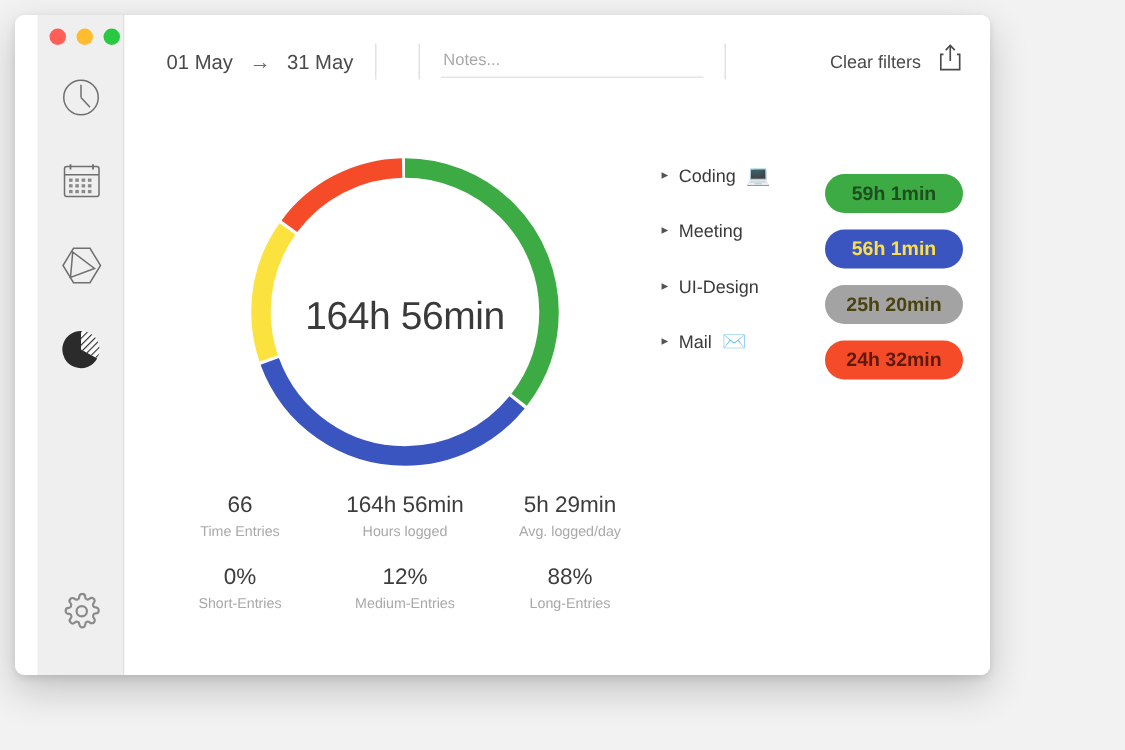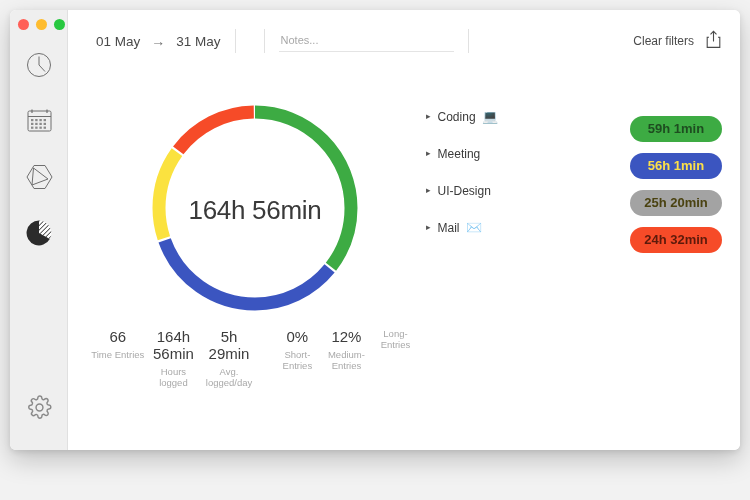--- a/index.html
+++ b/index.html
@@ -11,26 +11,27 @@
   }
   #stage {
     position: relative;
     width: 750px; height: 500px;
     background: #f2f2f2;
   }
   
   #window {
     position: absolute;
     left: 10px; top: 10px;
-    width: 730px; height: 440px;
+    width: 650px; height: 440px;
     background: #ffffff;
     border-radius: 6px;
     box-shadow: 0 10px 26px rgba(0,0,0,0.20), 0 2px 6px rgba(0,0,0,0.10);
     overflow: hidden;
     display: flex;
+    padding-left: 15px;
   }
   
   #sidebar {
     width: 58px;
     height: 100%;
     background: #efefef;
     border-right: 1px solid #e0e0e0;
     position: relative;
     flex: 0 0 58px;
   }
@@ -133,21 +134,21 @@
     color: #3a3a3a;
     letter-spacing: -0.3px;
     font-weight: 300;
   }
 
   
   #stats {
     position: absolute;
     left: 22px; top: 318px;
     width: 330px;
-    display: flex; flex-direction: row; gap: 16px;
+    display: flex; flex-direction: column; gap: 16px;
   }
   .stat-row { display: flex; }
   .stat-cell { flex: 1 1 0; text-align: center; }
   .stat-value { font-size: 15px; color: #3c3c3c; margin-bottom: 4px; }
   .stat-label { font-size: 9.5px; color: #a9a9a9; text-align: center; }
 
   
   #activity-list {
     position: absolute;
     left: 358px; top: 88px;
@@ -328,20 +329,21 @@
         <div class="stat-row">
           <div class="stat-cell">
             <div class="stat-value">0%</div>
             <div class="stat-label">Short-Entries</div>
           </div>
           <div class="stat-cell">
             <div class="stat-value">12%</div>
             <div class="stat-label">Medium-Entries</div>
           </div>
           <div class="stat-cell">
+            <div class="stat-value">88%</div>
             <div class="stat-label">Long-Entries</div>
           </div>
         </div>
       </div>
 
       <div id="activity-list">
 
         <div class="act-row">
           <span class="act-left">
             <span class="disclosure">▸</span>

